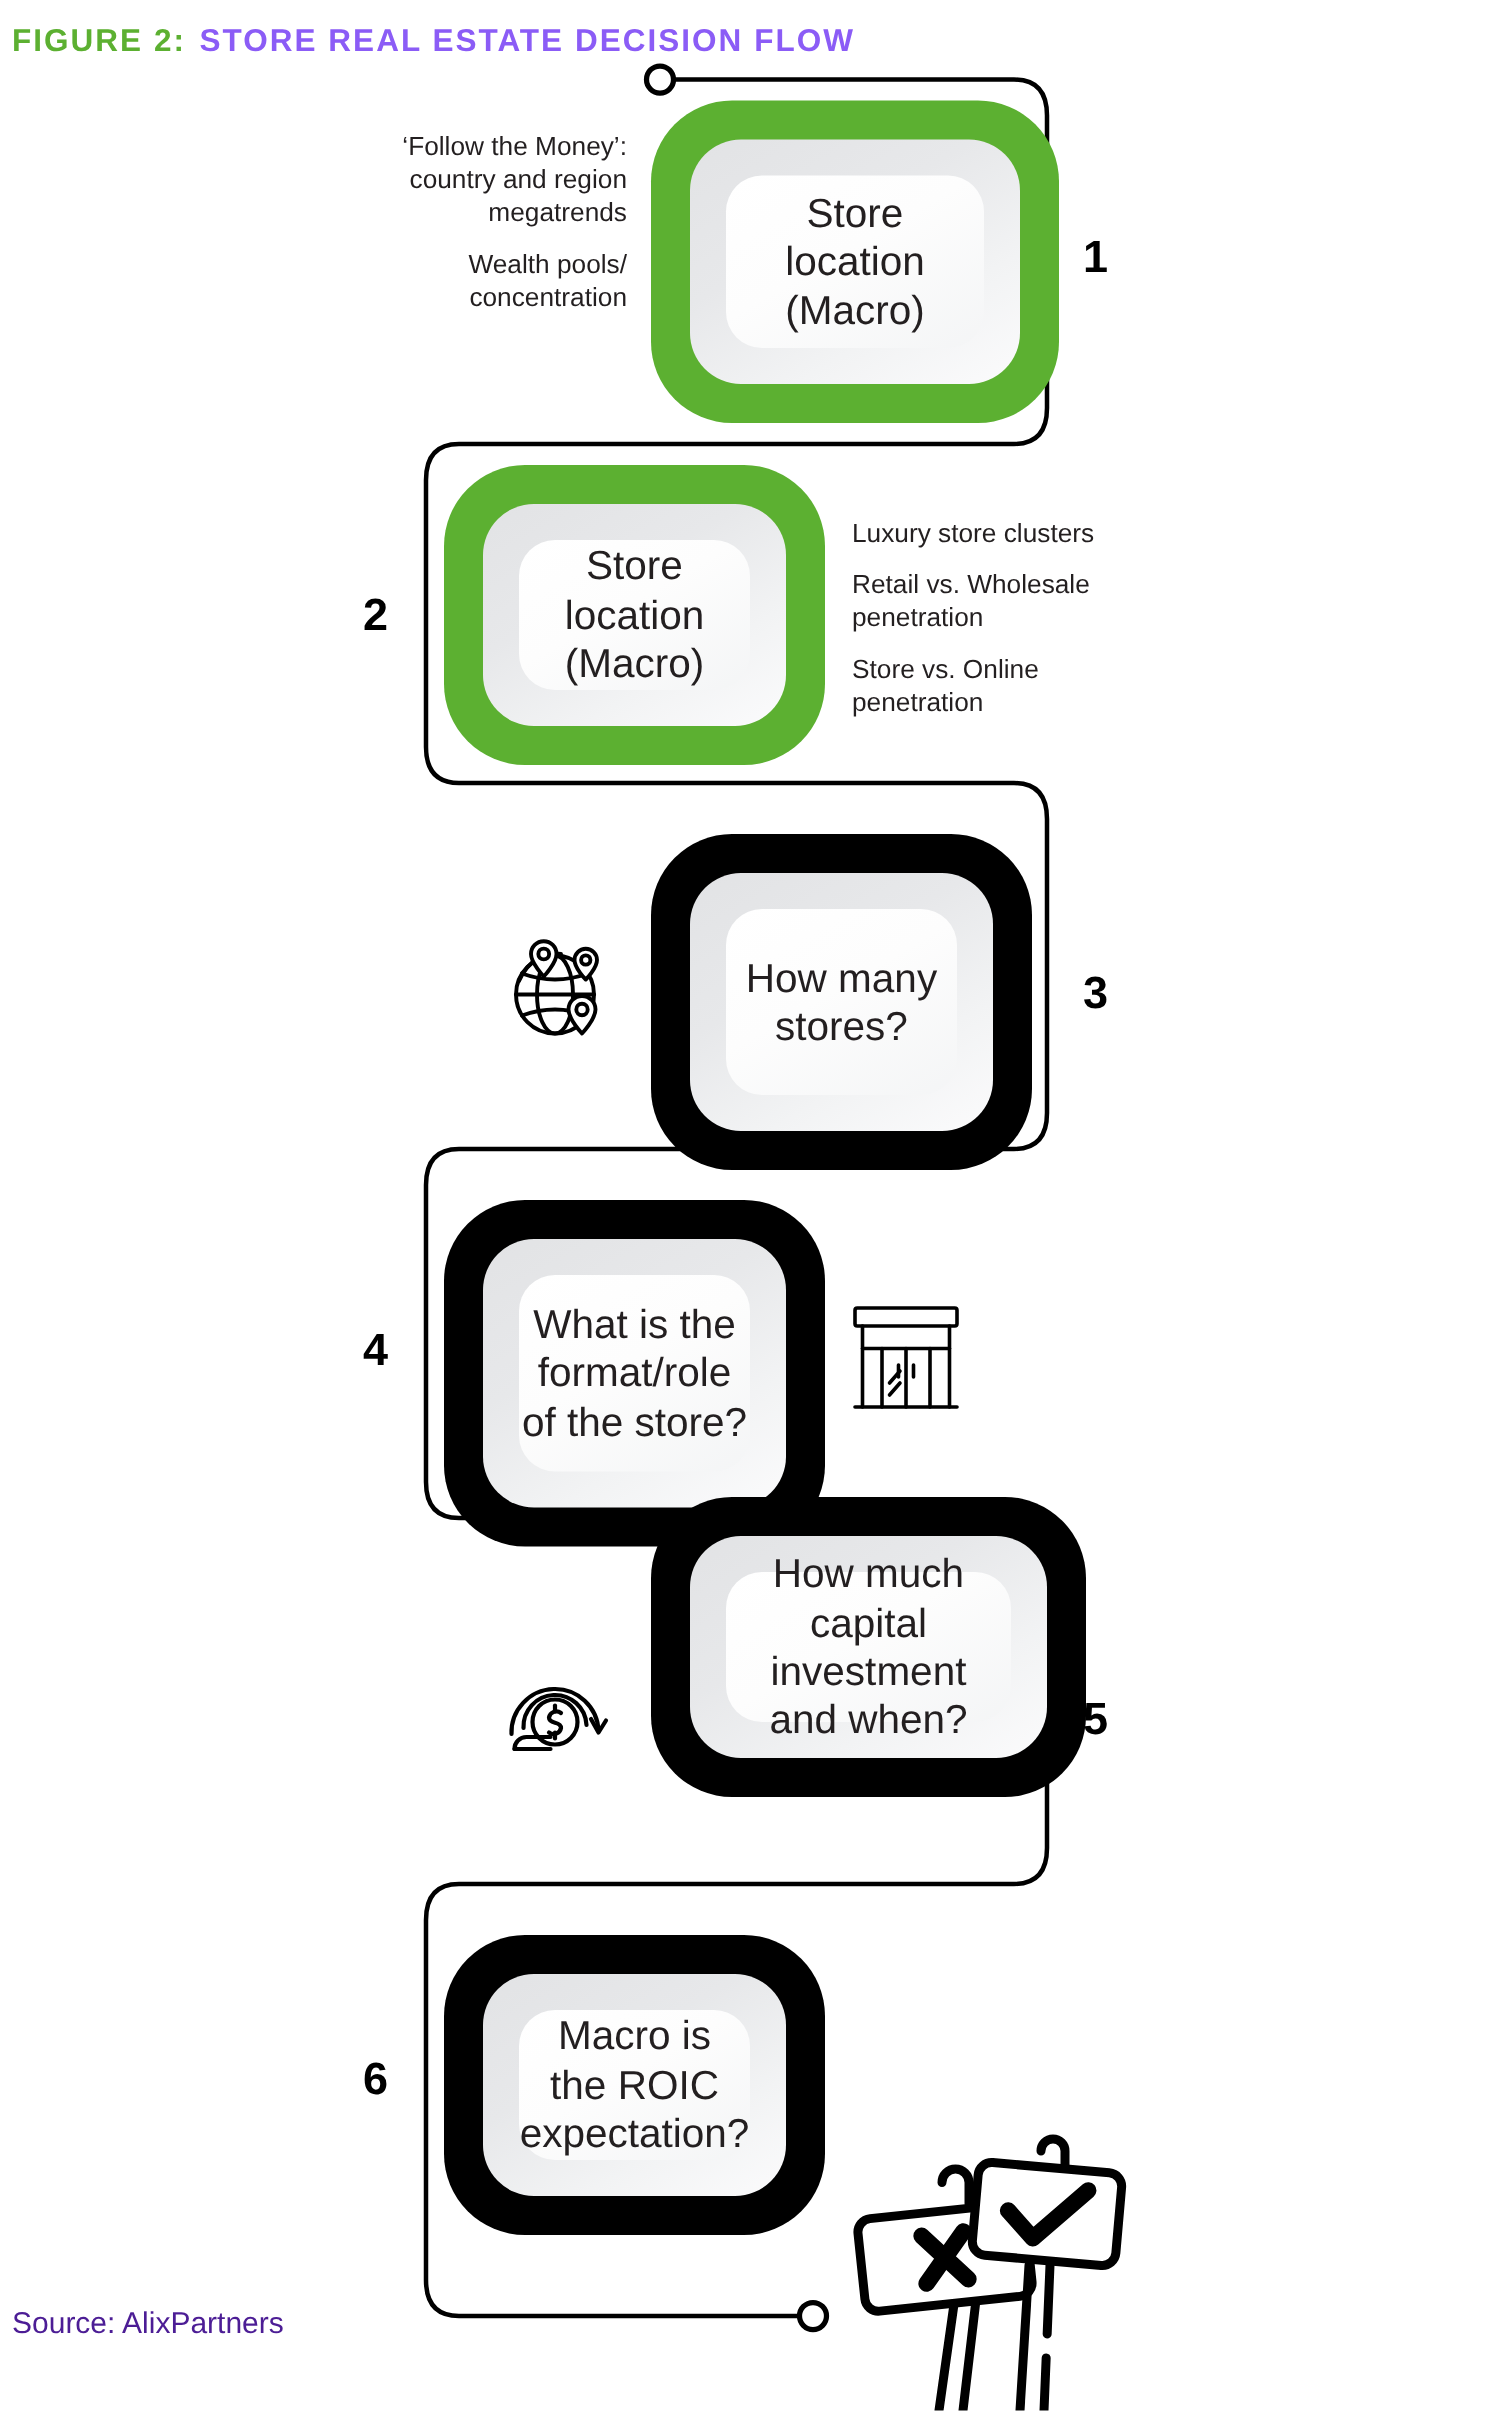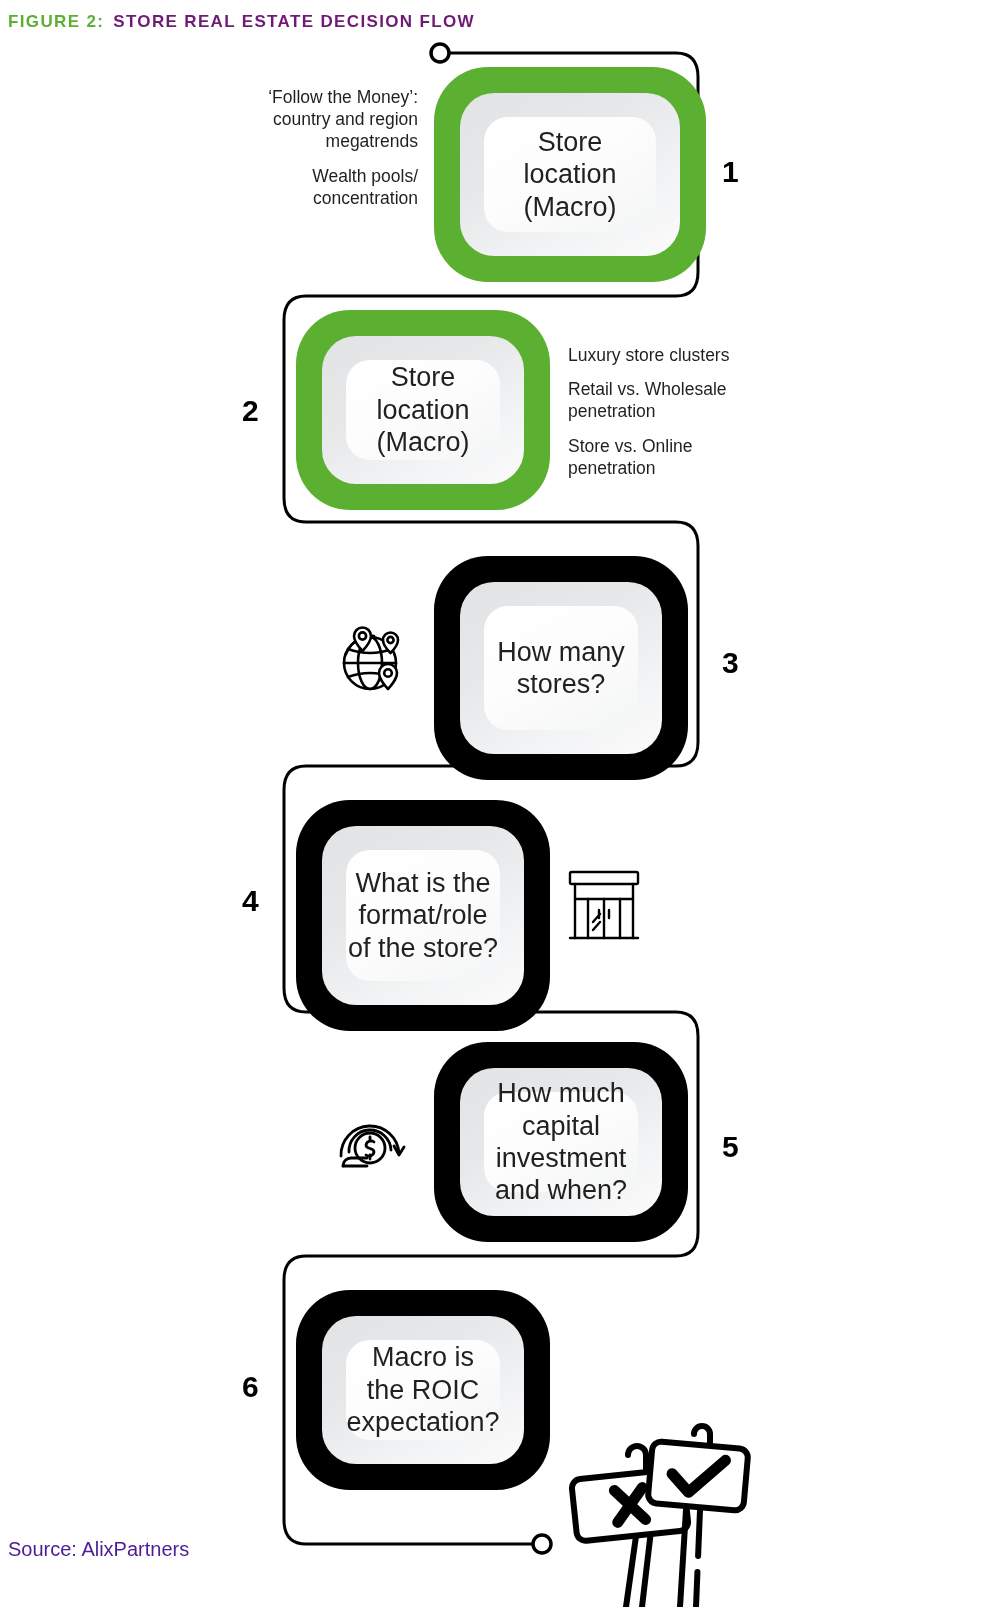--- a/index.html
+++ b/index.html
@@ -4,26 +4,26 @@
 <style>
   html,body{margin:0;padding:0;background:#ffffff;}
   body{
     width:1000px;height:1609px;position:relative;overflow:hidden;
     font-family:"Liberation Sans","DejaVu Sans",sans-serif;
     color:#231f20;
   }
 
   
   #header{
-    position:absolute;left:8px;top:2px;width:980px;height:30px;
-    display:flex;align-items:flex-end;gap:9px;
-    font-size:17px;font-weight:bold;letter-spacing:1.35px;
+    position:absolute;left:8px;top:16px;width:980px;height:30px;
+    display:flex;align-items:flex-start;gap:9px;
+    font-size:21px;font-weight:bold;letter-spacing:1.35px;
   }
   #fig-label{color:#5cb031;}
-  #fig-title{color:#701a75;}
+  #fig-title{color:#8b5cf6;}
 
   
   #flow-svg{position:absolute;left:0;top:0;width:1000px;height:1609px;}
 
   
   .step-box{position:absolute;}
   .frame{
     position:absolute;left:0;top:0;width:100%;height:100%;
     border-radius:54px;
   }
@@ -200,21 +200,21 @@
     <line x1="54" y1="33" x2="54" y2="72"></line>
     <line x1="38" y1="33" x2="38" y2="72"></line>
     <line x1="43" y1="44" x2="43" y2="52"></line>
     <line x1="33" y1="44" x2="33" y2="52"></line>
     <line x1="27" y1="56" x2="34" y2="48"></line>
     <line x1="27" y1="64" x2="34" y2="56"></line>
     <line x1="4" y1="72" x2="72" y2="72"></line>
   </svg>
 </div>
 
-<div class="step-box" style="left:434px;top:1042px;width:254px;height:200px;">
+<div class="step-box" style="left:434px;top:998px;width:290px;height:200px;">
   <div class="frame black"></div>
   <div class="mid">
     <div class="inner">
       <span class="box-text">How much
 capital
 investment
 and when?</span>
     </div>
   </div>
 </div>

